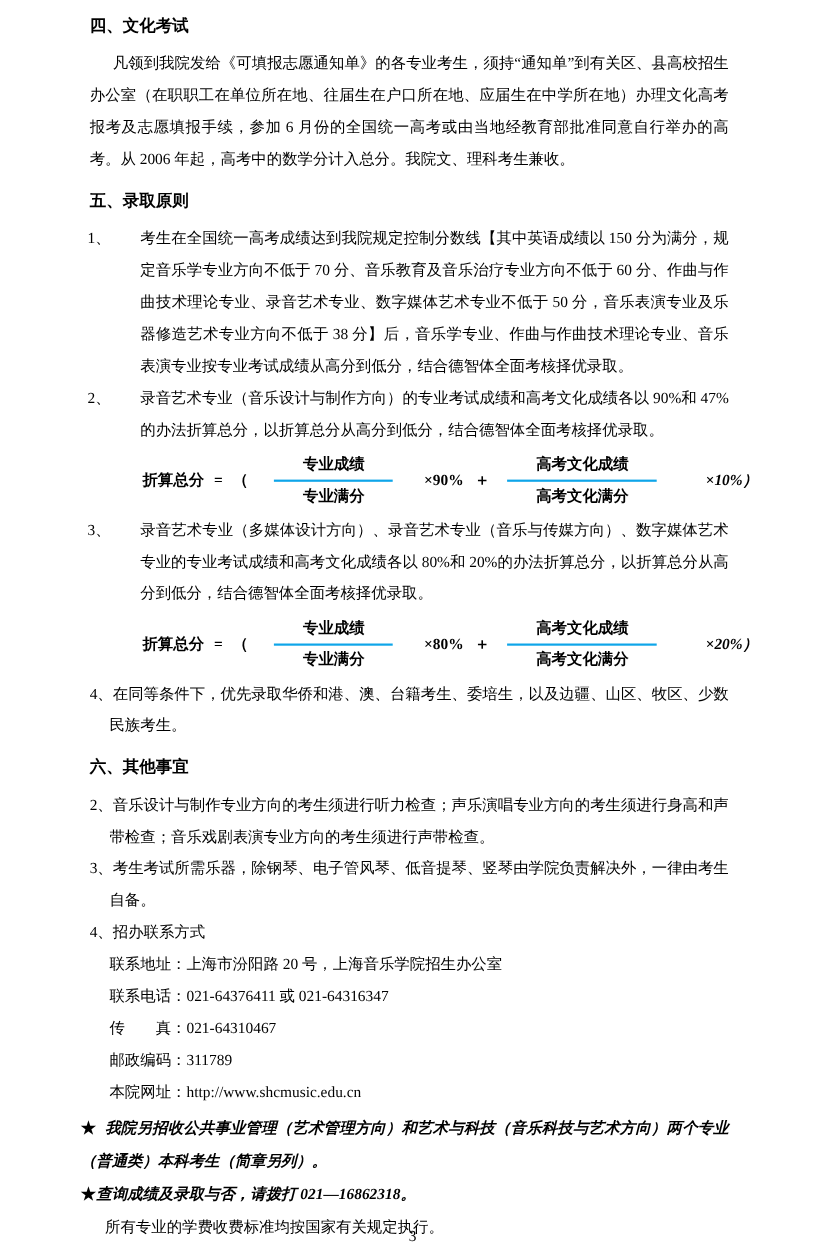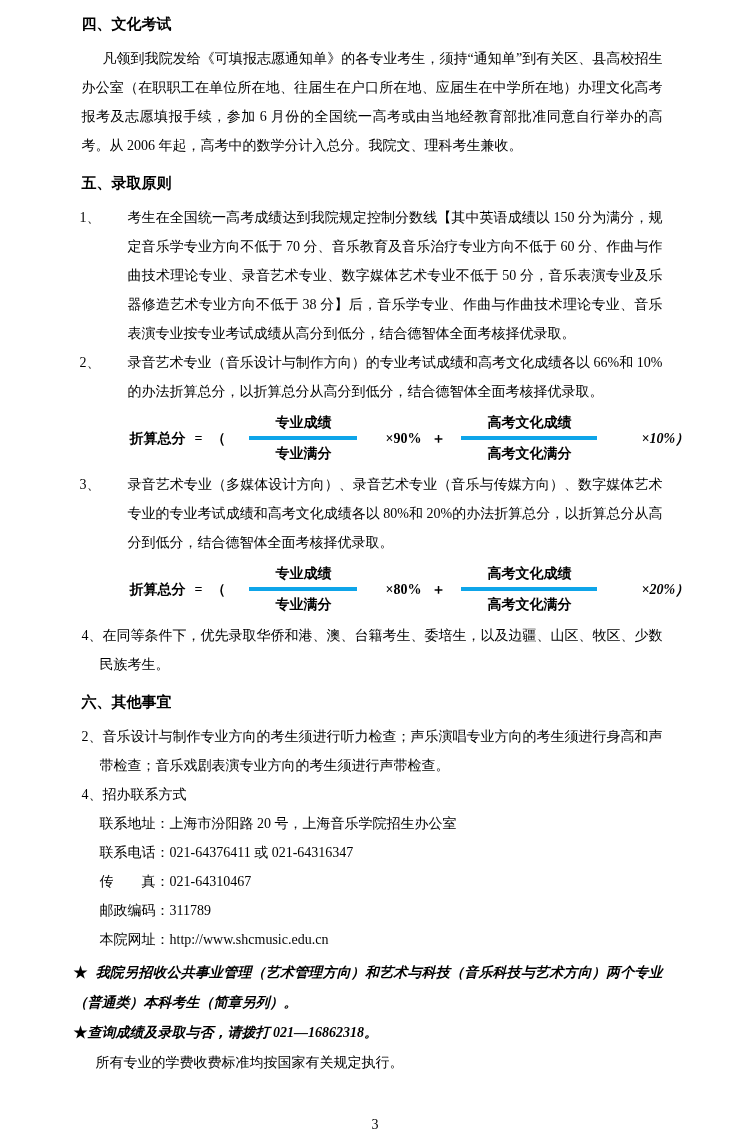--- a/index.html
+++ b/index.html
@@ -39,21 +39,21 @@
     display:flex;
     align-items:center;
     font-weight:bold;
     margin:6px 0 6px 48px;
     line-height:21px;
     white-space:nowrap;
   }
   .formula .feq { margin:0 9px; }
   .formula .fopen { margin-right:24px; }
   .frac { display:inline-block; text-align:center; }
-  .frac .ftop { display:block; padding:0 26px 3px 26px; border-bottom:4px solid #0ea5e9; }
+  .frac .ftop { display:block; padding:0 26px 3px 26px; border-bottom:2px solid #0ea5e9; }
   .frac .fbot { display:block; padding:3px 26px 0 26px; }
   .formula .ffactor1 { margin-left:28px; }
   .formula .fplus { margin-left:10px; }
   .formula .frac2 { margin-left:16px;text-align:center; }
   .formula .ffactor2 { margin-left:44px;font-style:italic; }
   .contact-line { padding-left:18px; text-align:justify; }
   .starline {
     font-weight:bold;
     font-style:italic;
     margin-left:-8px;
@@ -85,21 +85,21 @@
   <section>
     <h2 class="sec">五、录取原则</h2>
 
     <div class="li wide">
       <span class="num">1、</span>
       <span>考生在全国统一高考成绩达到我院规定控制分数线【其中英语成绩以 150 分为满分，规定音乐学专业方向不低于 70 分、音乐教育及音乐治疗专业方向不低于 60 分、作曲与作曲技术理论专业、录音艺术专业、数字媒体艺术专业不低于 50 分，音乐表演专业及乐器修造艺术专业方向不低于 38 分】后，音乐学专业、作曲与作曲技术理论专业、音乐表演专业按专业考试成绩从高分到低分，结合德智体全面考核择优录取。</span>
     </div>
 
     <div class="li wide">
       <span class="num">2、</span>
-      <span>录音艺术专业（音乐设计与制作方向）的专业考试成绩和高考文化成绩各以 66%和 10%的办法折算总分，以折算总分从高分到低分，结合德智体全面考核择优录取。</span>
+      <span>录音艺术专业（音乐设计与制作方向）的专业考试成绩和高考文化成绩各以 90%和 47%的办法折算总分，以折算总分从高分到低分，结合德智体全面考核择优录取。</span>
     </div>
 
     <div class="formula">
       <span>折算总分</span>
       <span class="feq">=</span>
       <span class="fopen">（</span>
       <span class="frac">
         <span class="ftop">专业成绩</span>
         <span class="fbot">专业满分</span>
       </span>
@@ -140,20 +140,23 @@
   </section>
 
   <section>
     <h2 class="sec">六、其他事宜</h2>
 
 
     <div class="li tight">
       <span class="num">2、</span><span>音乐设计与制作专业方向的考生须进行听力检查；声乐演唱专业方向的考生须进行身高和声带检查；音乐戏剧表演专业方向的考生须进行声带检查。</span>
     </div>
 
+    <div class="li tight">
+      <span class="num">3、</span><span>考生考试所需乐器，除钢琴、电子管风琴、低音提琴、竖琴由学院负责解决外，一律由考生自备。</span>
+    </div>
 
     <div class="li tight">
       <span class="num">4、</span><span>招办联系方式</span>
     </div>
 
     <div class="contact-line">联系地址：上海市汾阳路 20 号，上海音乐学院招生办公室</div>
     <div class="contact-line">联系电话：021-64376411 或 021-64316347</div>
     <div class="contact-line">传　　真：021-64310467</div>
     <div class="contact-line">邮政编码：311789</div>
     <div class="contact-line">本院网址：http://www.shcmusic.edu.cn</div>

